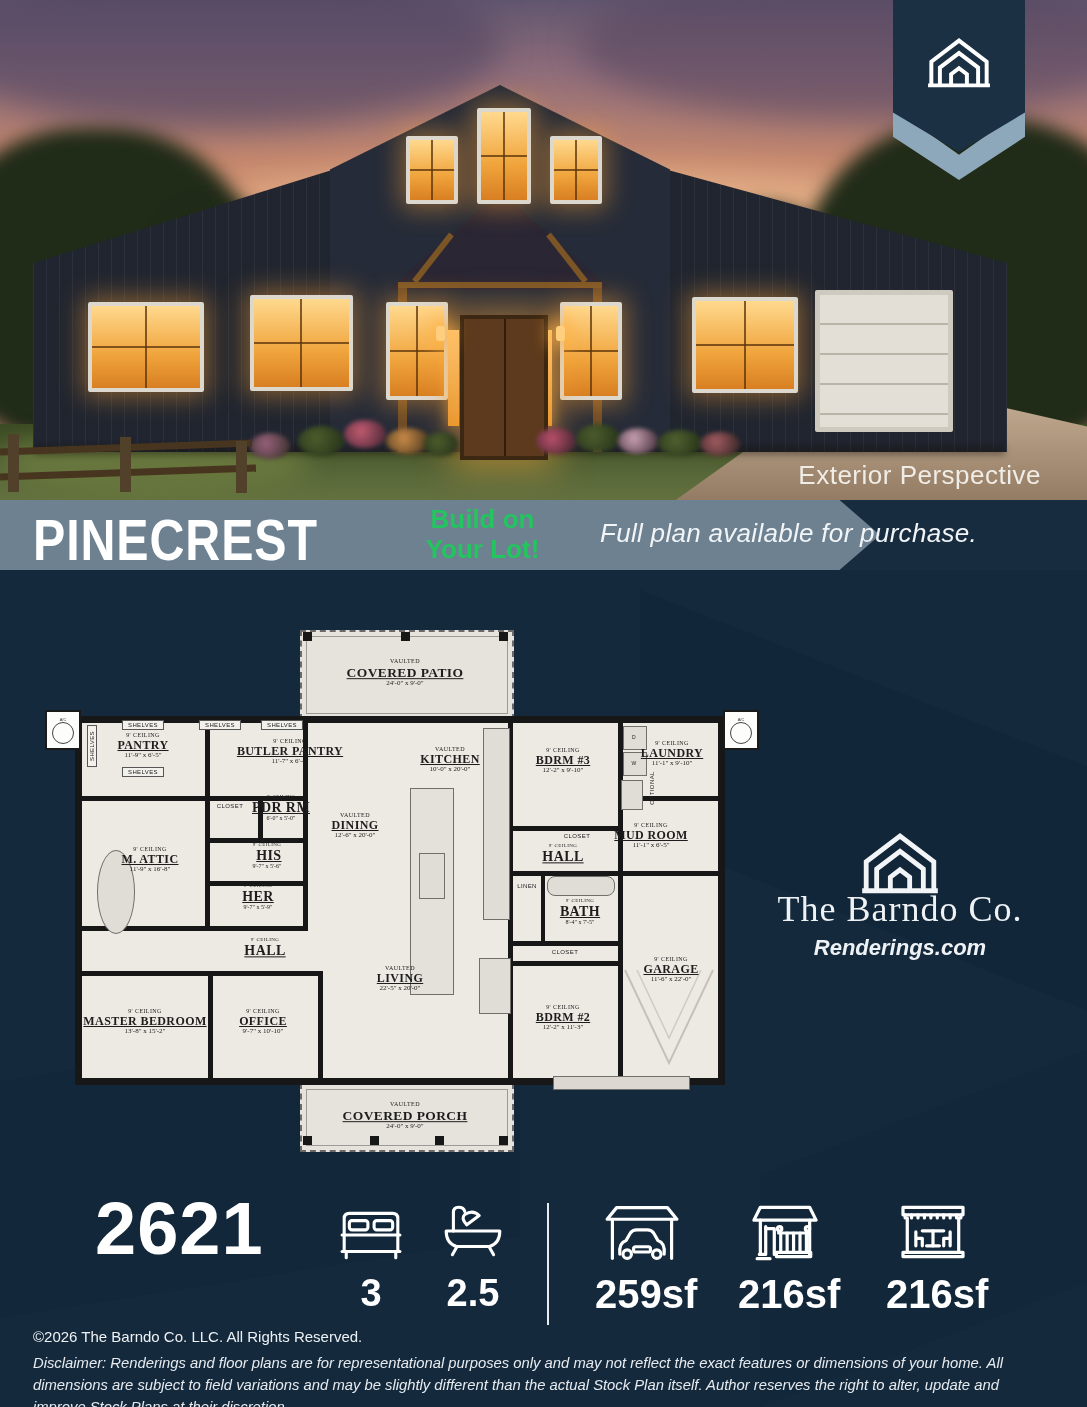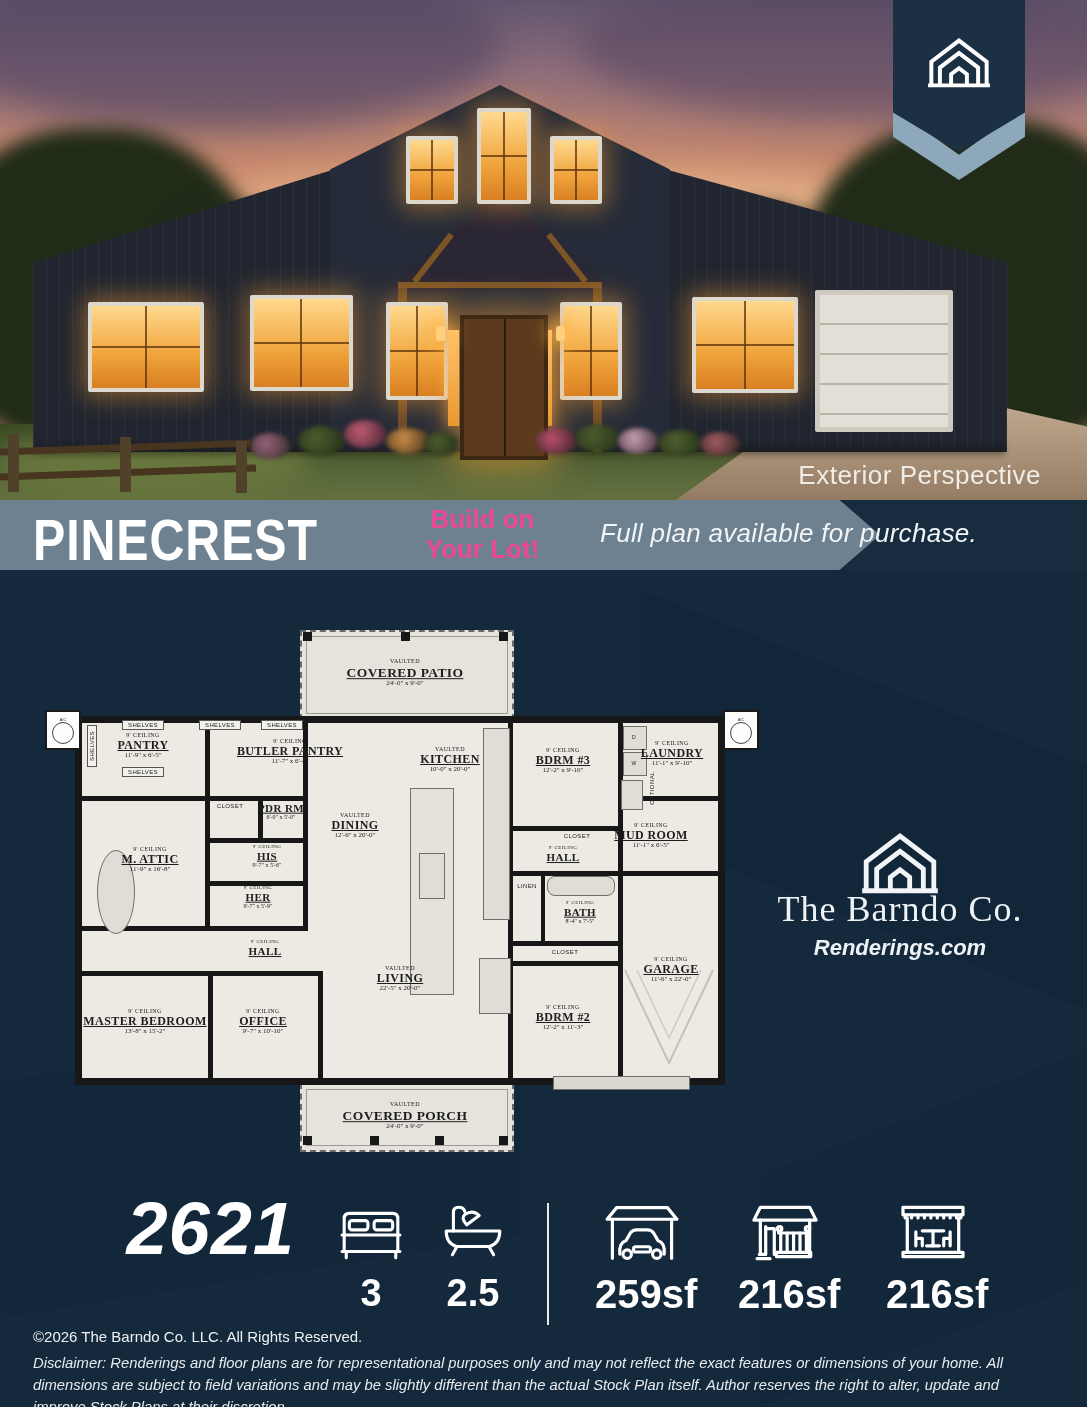--- a/index.html
+++ b/index.html
@@ -58,59 +58,59 @@
   .badge{position:absolute;left:893px;top:0;width:132px;height:152px;background:#1c3044;
          clip-path:polygon(0 0,100% 0,100% 74%,50% 100%,0 74%);display:flex;justify-content:center;}
   .badge svg{margin-top:34px;}
 
   
   .ban-navy{position:absolute;left:0;top:500px;width:1087px;height:70px;background:#182c40;}
   .ban-slate{position:absolute;left:0;top:500px;width:880px;height:70px;background:#6d8191;
              clip-path:polygon(0 0,95.4% 0,100% 50%,95.4% 100%,0 100%);}
   .ban-title{position:absolute;left:33px;top:507px;color:#fff;font-size:55px;font-weight:bold;
              transform:scale(.88,1.04);transform-origin:left top;letter-spacing:1px;}
-  .ban-build{position:absolute;left:400px;top:505px;width:165px;text-align:center;color:#ec4899;
+  .ban-build{position:absolute;left:400px;top:505px;width:165px;text-align:center;color:#22c55e;
              font-size:26px;font-weight:bold;line-height:1.15;}
   .ban-avail{position:absolute;left:600px;top:518px;color:#f2f5f7;font-size:26px;font-style:italic;letter-spacing:.3px;}
 
   
   .chev{position:absolute;background:#102536;}
 
   
   #plan{position:absolute;left:75px;top:628px;width:650px;height:527px;}
   .paper{position:absolute;background:#edeae4;}
   .dashedzone{position:absolute;background:#e6e3dc;border:2px dashed #6a6a6a;outline:1px solid #9a9a96;outline-offset:-7px;}
   .wl{position:absolute;background:#171717;}
   .room{position:absolute;transform:translate(-50%,-50%);text-align:center;color:#1d1d1d;
         font-family:"Liberation Serif",serif;line-height:1.12;white-space:nowrap;}
   .room .ceil{font-size:6px;letter-spacing:.4px;}
   .room .nm{font-size:12px;font-weight:bold;text-decoration:underline;letter-spacing:.4px;}
   .room .dims{font-size:7px;}
   .room.lg .nm{font-size:13.5px;}
-  .room.sm .nm{font-size:11px;}
+  .room.sm .nm{font-size:14px;text-align:right;}
   .room.sm .ceil{font-size:5px;}
   .room.sm .dims{font-size:6px;}
   .plabel{position:absolute;transform:translate(-50%,-50%);font-size:6px;color:#222;
           font-family:"Liberation Sans",sans-serif;letter-spacing:.4px;white-space:nowrap;}
   .plabel.box{border:1px solid #555;background:#f3f1ec;padding:1px 5px;}
   .plabel.vert{transform:translate(-50%,-50%) rotate(-90deg);}
   .fix{position:absolute;background:#e0ddd6;border:1px solid #6f6f6b;}
   .acbox{position:absolute;width:32px;height:36px;background:#fdfdfb;border:2px solid #1a1a1a;
          display:flex;align-items:center;justify-content:center;flex-direction:column;font-size:4px;color:#333;}
   .accirc{width:20px;height:20px;border:1px solid #444;border-radius:50%;}
 
   
   .brand-name{position:absolute;left:760px;top:888px;width:280px;text-align:center;color:#eef2f5;
               font-family:"Liberation Serif",serif;font-size:36px;letter-spacing:1px;}
   .brand-url{position:absolute;left:760px;top:935px;width:280px;text-align:center;color:#eef2f5;
              font-size:22px;font-weight:bold;font-style:italic;}
 
   
-  .stat-big{position:absolute;left:95px;top:1186px;width:200px;text-align:right;color:#fff;
-            font-size:74px;font-weight:bold;letter-spacing:1px;font-style:italic;}
+  .stat-big{position:absolute;left:95px;top:1186px;width:200px;text-align:left;color:#fff;
+            font-size:74px;font-weight:bold;letter-spacing:1px;}
   .stat-big-lbl{position:absolute;left:95px;top:1266px;width:200px;text-align:center;color:#fff;
             font-size:36px;font-weight:bold;}
   .sicon{position:absolute;}
   .snum{position:absolute;color:#fff;font-weight:bold;text-align:center;}
   .sdivider{position:absolute;left:547px;top:1203px;width:2px;height:122px;background:#e8ecef;}
 
   
   .foot1{position:absolute;left:33px;top:1328px;color:#eef1f4;font-size:15px;}
   .foot2{position:absolute;left:33px;top:1352px;width:1022px;color:#e7ebef;font-size:14.8px;
          font-style:italic;line-height:1.5;}

